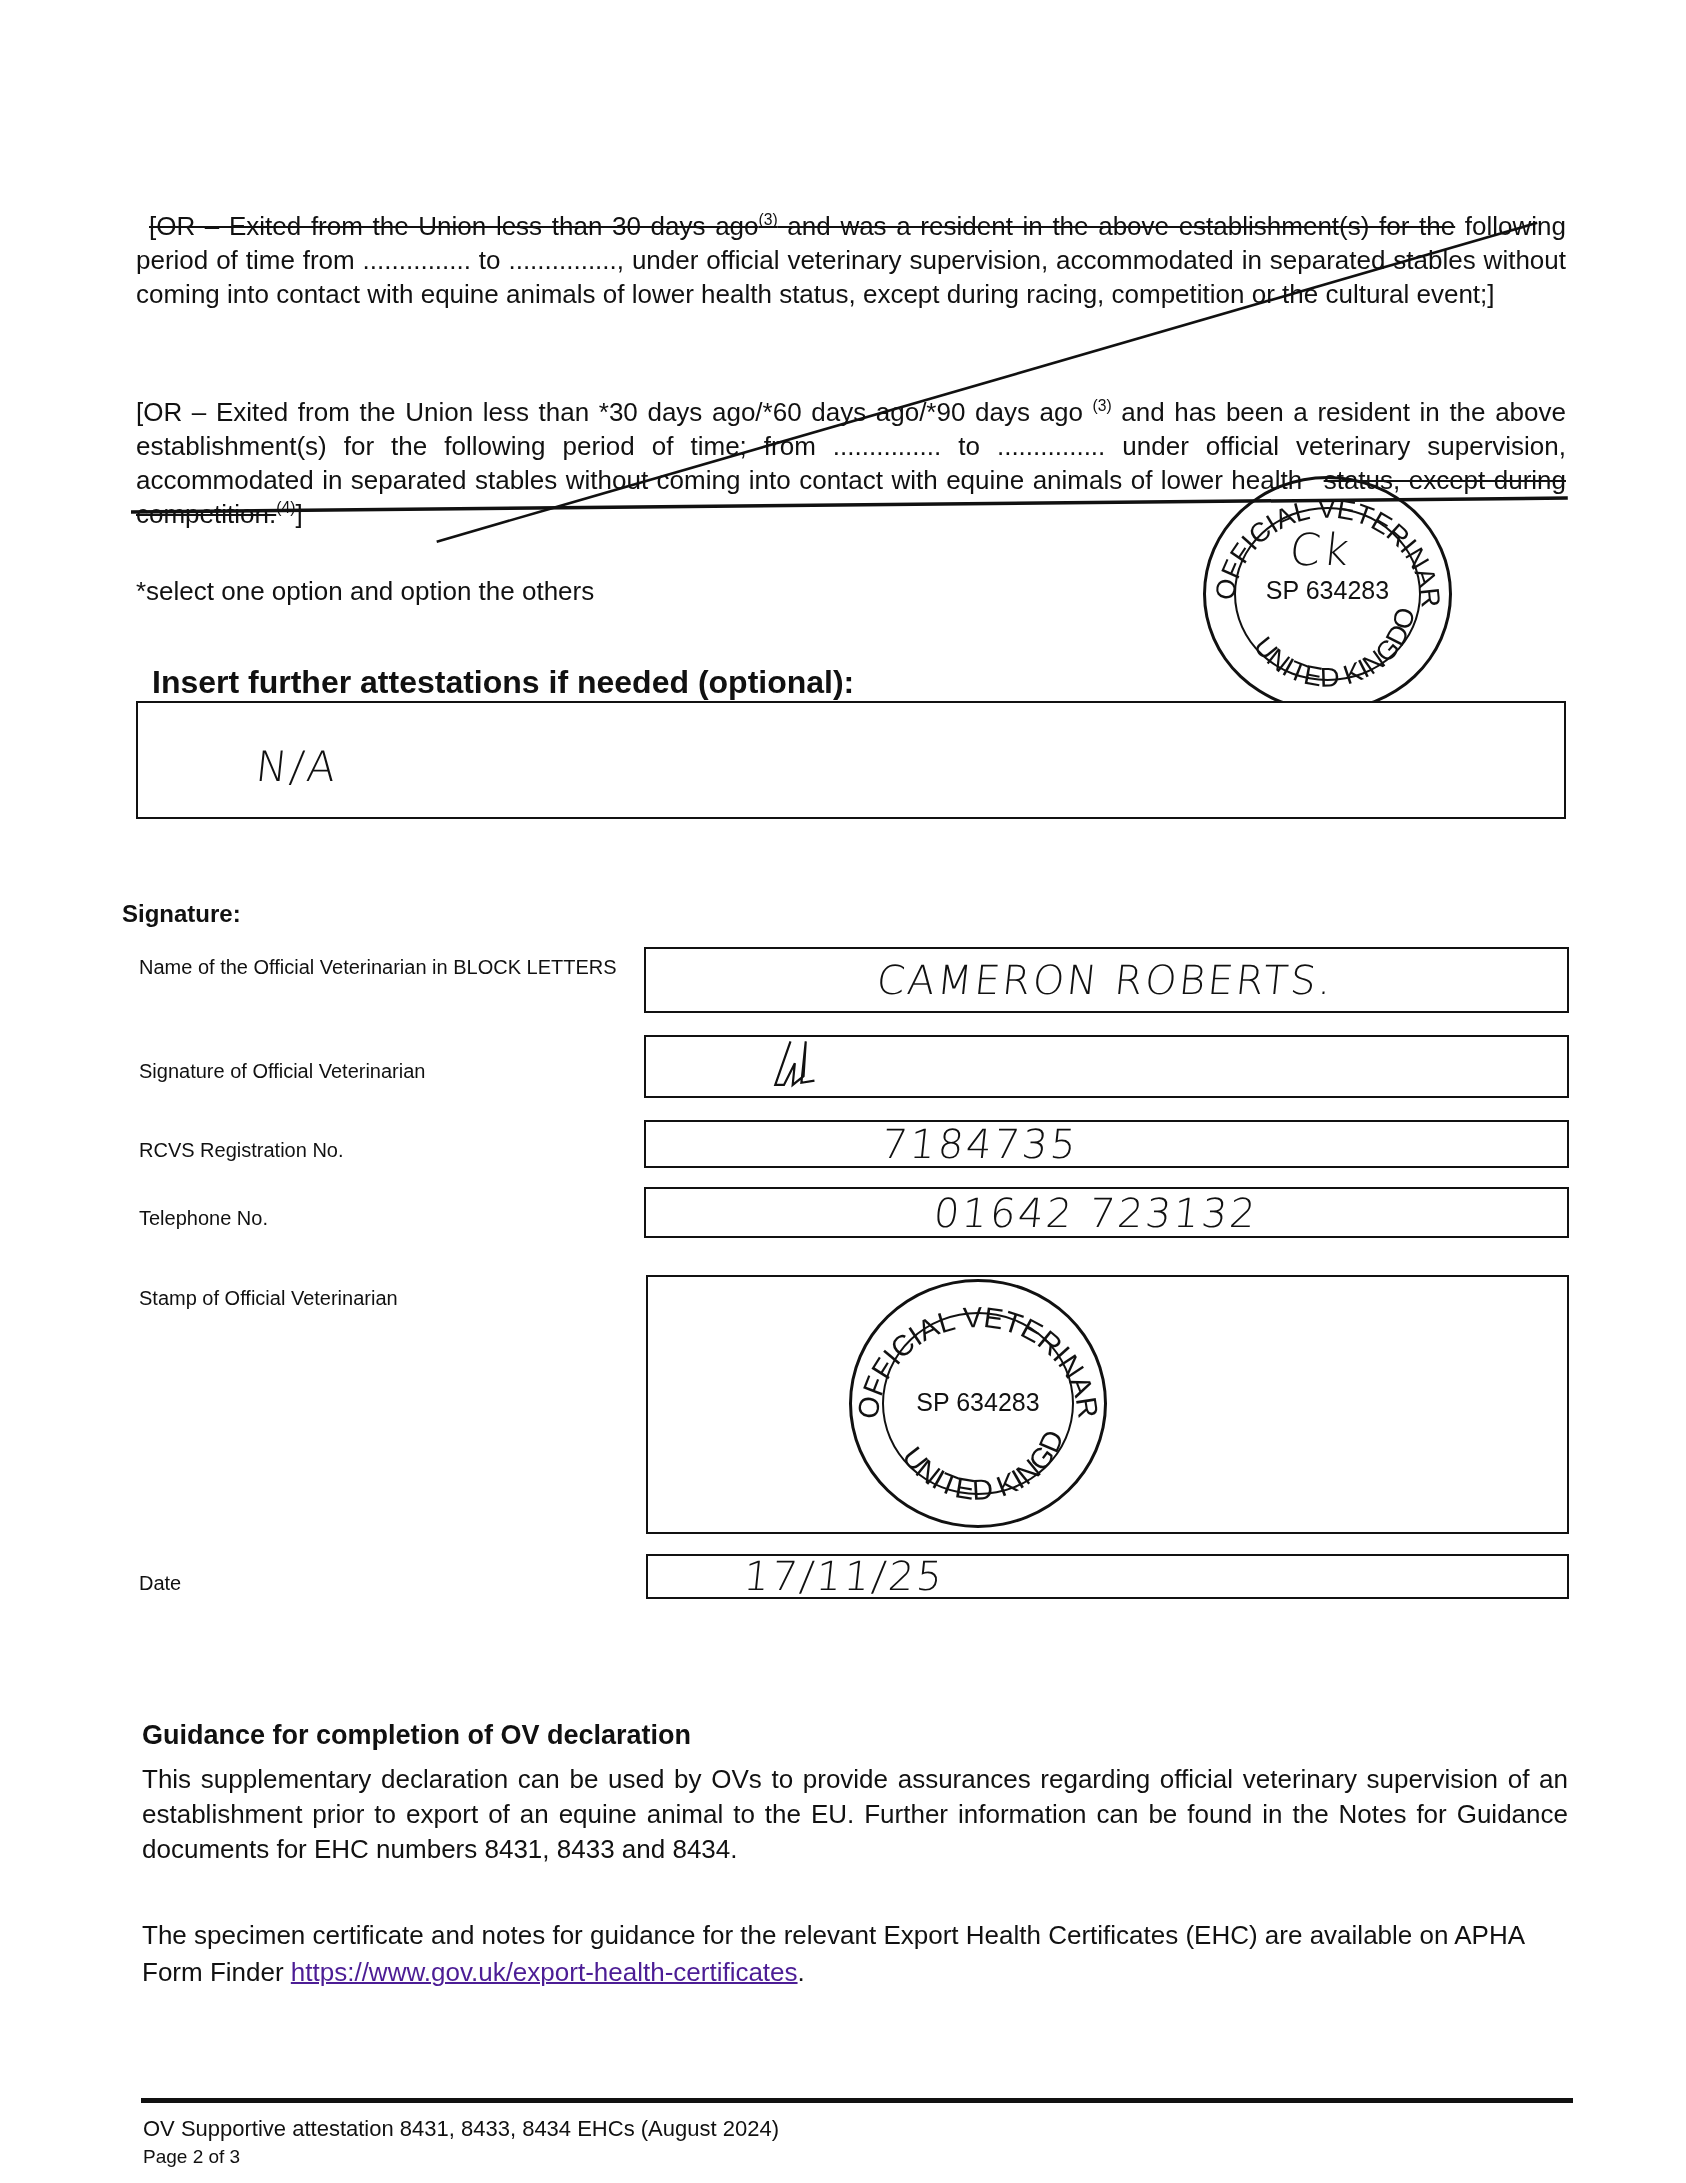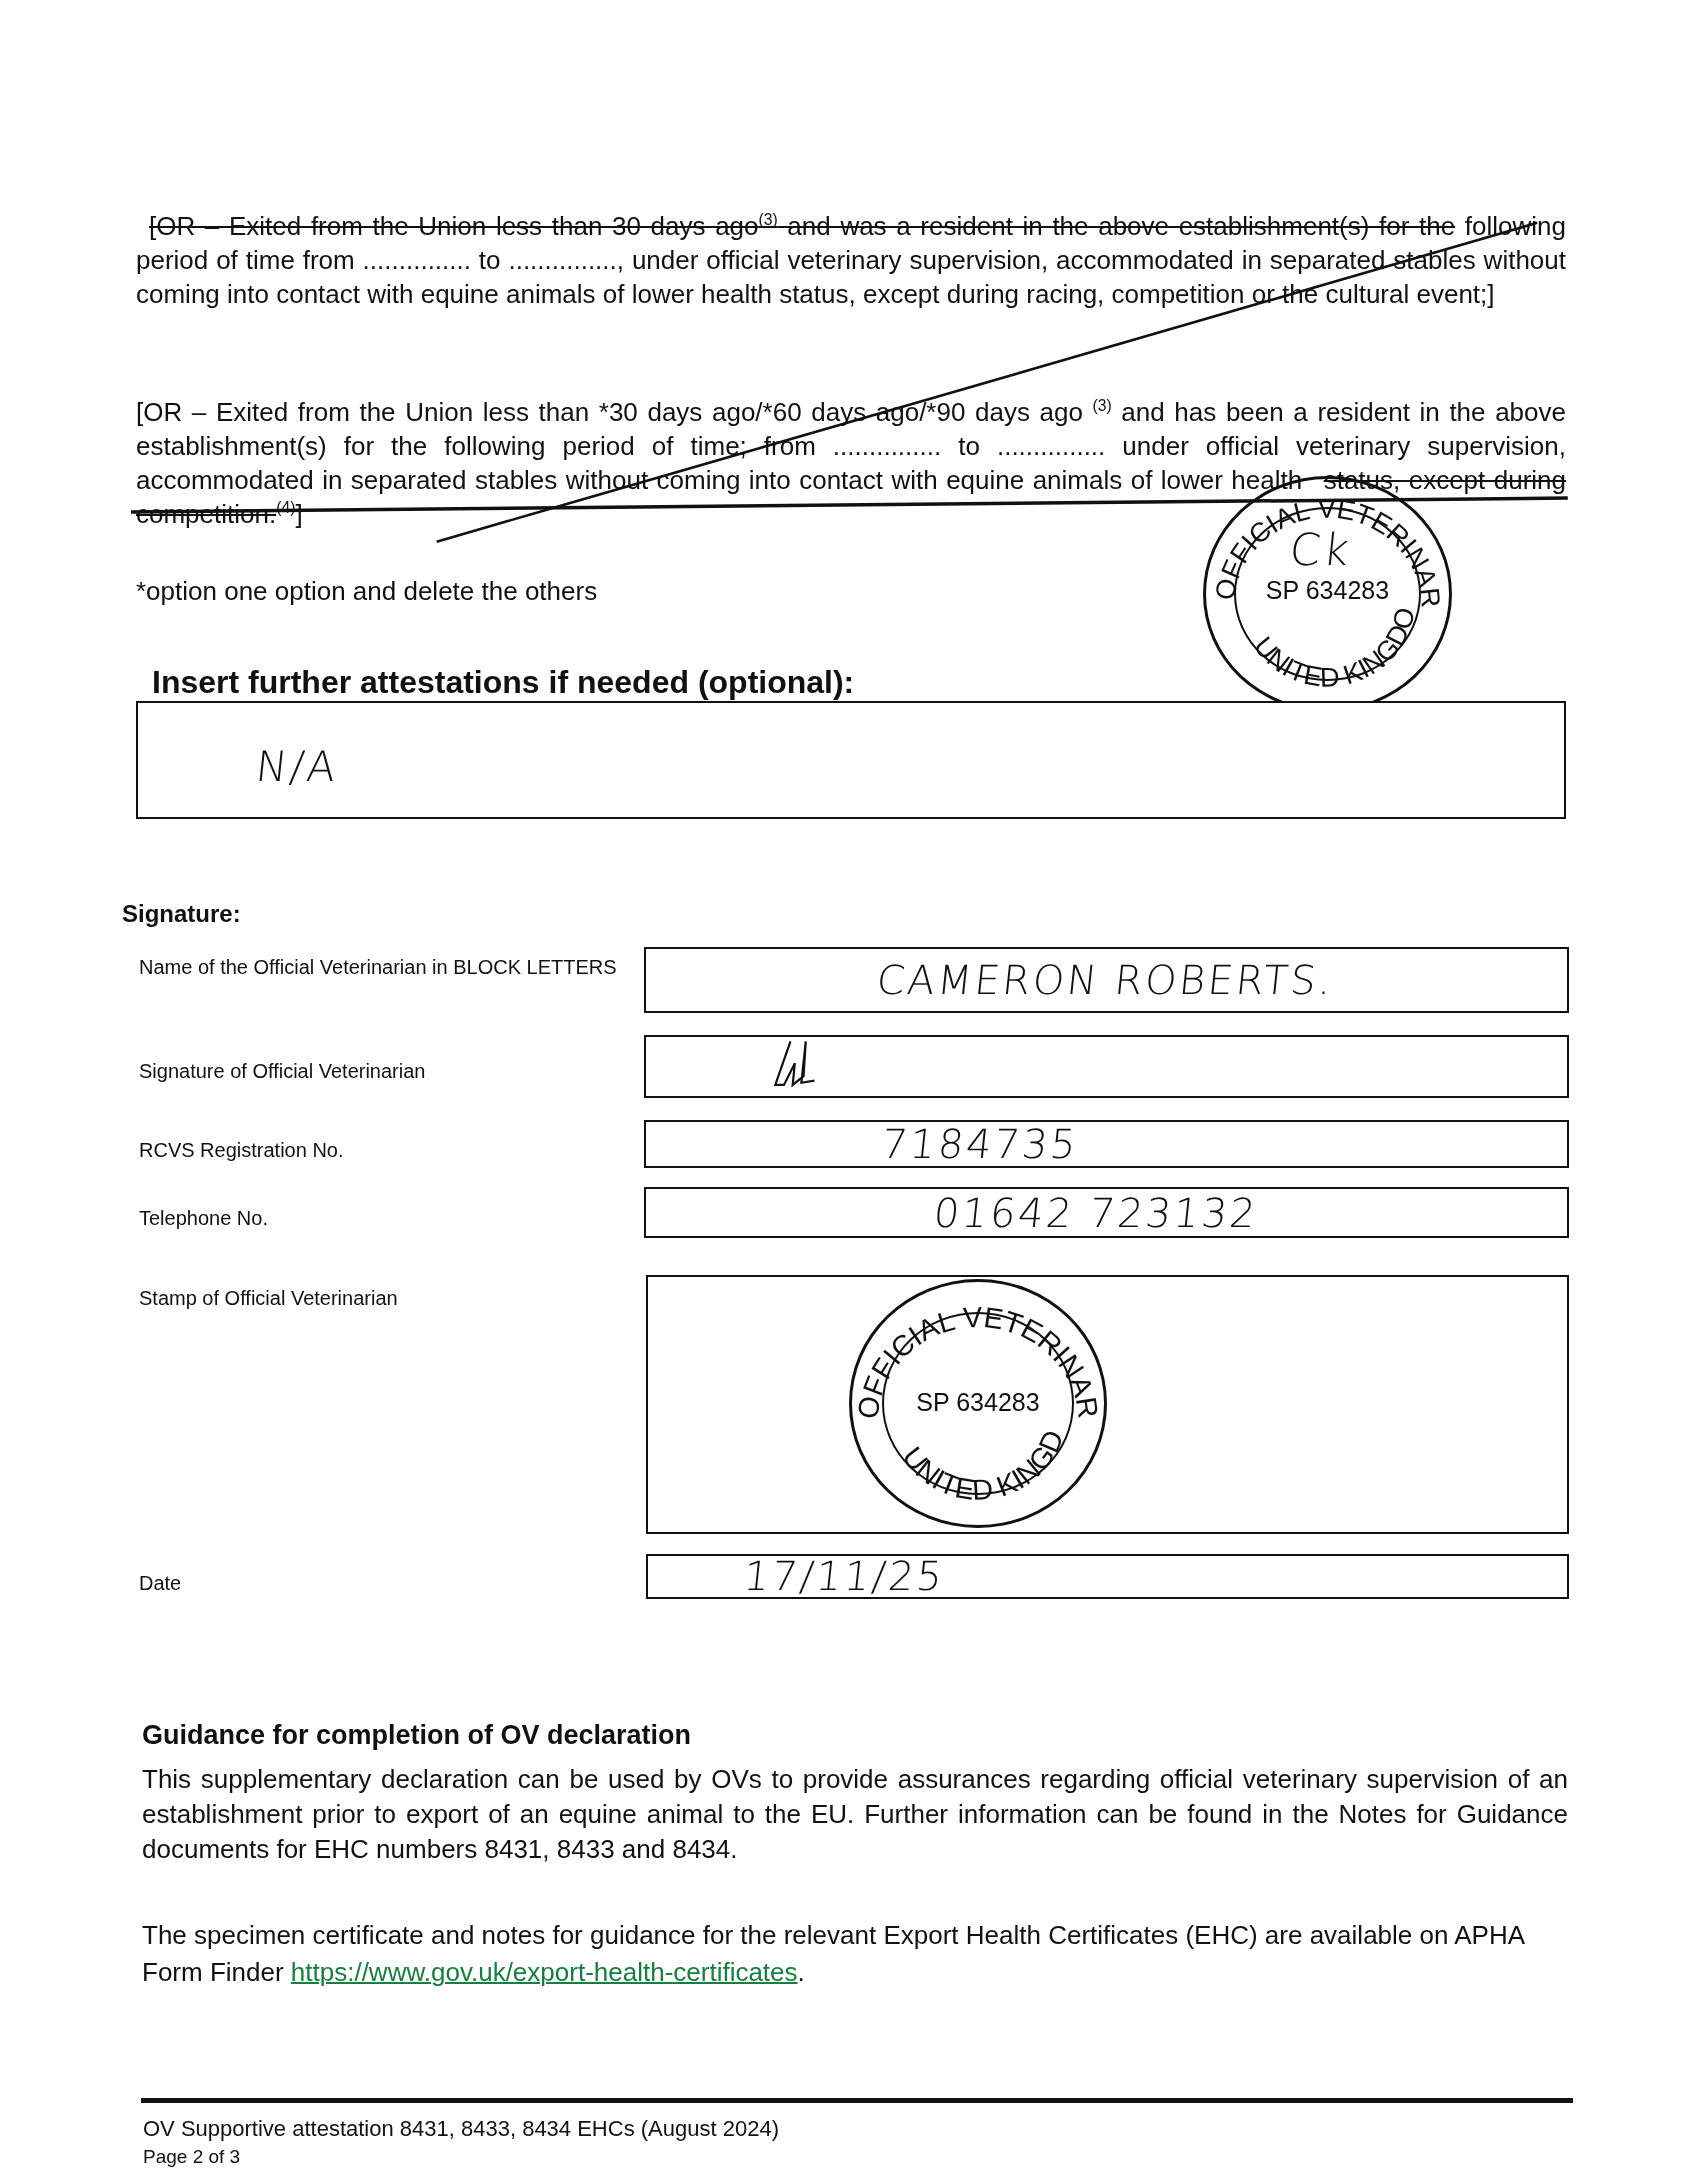--- a/index.html
+++ b/index.html
@@ -12,40 +12,40 @@
   .label { position:absolute; left:139px; font-size:20px; line-height:31px; }
   .box { position:absolute; border:2.2px solid #111; background:#fff; }
   .hand { position:absolute; font-family:"DejaVu Sans", sans-serif; font-weight:300; color:#111; font-size:40px; letter-spacing:2.6px; transform:skewX(-6deg); }
   .heading { position:absolute; font-weight:bold; }
   .stamp { position:absolute; border-radius:50%; }
   .stamp .ring { position:absolute; inset:0; border:3.1px solid #111; border-radius:50%; }
   .stamp .inner { position:absolute; border:2.6px solid #111; border-radius:50%; }
   .stamp .sp { position:absolute; left:0; right:0; text-align:center; font-size:25px; }
   .stamp svg { position:absolute; inset:0; }
   .rule { position:absolute; background:#111; }
-  a.link { color:#15803d; text-decoration:underline; text-decoration-thickness:2.2px; }
+  a.link { color:#4c1d95; text-decoration:underline; text-decoration-thickness:2.2px; }
 </style>
 </head>
 <body>
 
 <div class="para" style="top:209px;">
   <span class="strike"><span>[OR – Exited from the Union less than 30 days ago</span><sup>(3)</sup><span> and was a resident in the above establishment(s) for the</span></span>
   <span>following period of time from ............... to ..............., under official veterinary supervision, accommodated in separated stables without coming into contact with equine animals of lower health status, except during racing, competition or the cultural event;]</span>
 </div>
 
 <div class="para" style="top:395px;">
   <span>[OR – Exited from the Union less than *30 days ago/*60 days ago/*90 days ago </span><sup>(3)</sup><span> and has been a resident in the above establishment(s) for the following period of time; from ............... to ............... under official veterinary supervision, accommodated in separated stables without coming into contact with equine animals of lower health </span><span class="strike">status, except during competition.</span><sup>(4)</sup><span>]</span>
 </div>
 
 <svg class="abs" style="left:0;top:0;" width="1687" height="568" viewBox="0 0 3863 1300">
   <line x1="1000" y1="1240" x2="3520" y2="510" stroke="#111" stroke-width="6"></line>
   <line x1="300" y1="1172" x2="3590" y2="1140" stroke="#111" stroke-width="8"></line>
 </svg>
 
-<div class="abs" style="left:136px;top:576px;font-size:26px;">*option one option and delete the others</div>
+<div class="abs" style="left:136px;top:576px;font-size:26px;">*select one option and option the others</div>
 
 <div class="stamp" style="left:1203px;top:476px;width:249px;height:236px;">
   <div class="ring"></div>
   <div class="inner" style="left:31px;top:31px;right:31px;bottom:31px;"></div>
   <svg viewBox="0 0 570 540" width="249" height="236">
     <defs>
       <path id="arcTop1" d="M 70 300 A 215 205 0 0 1 500 300"></path>
       <path id="arcBot1" d="M 90 330 A 200 195 0 0 0 480 330"></path>
     </defs>
     <text font-family="Liberation Sans, sans-serif" font-size="62" fill="#111"><textPath href="#arcTop1" startOffset="2%">OFFICIAL VETERINARIAN</textPath></text>

